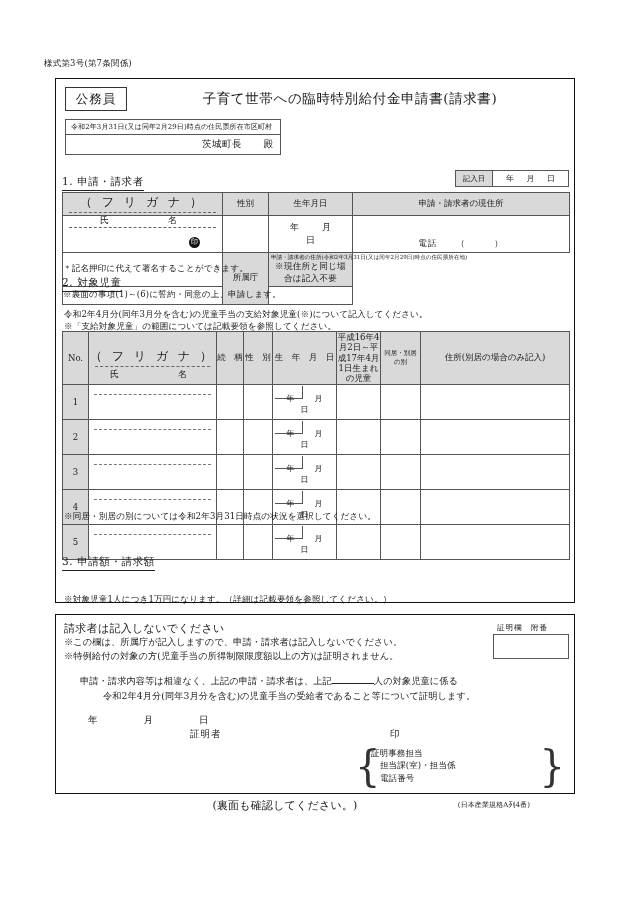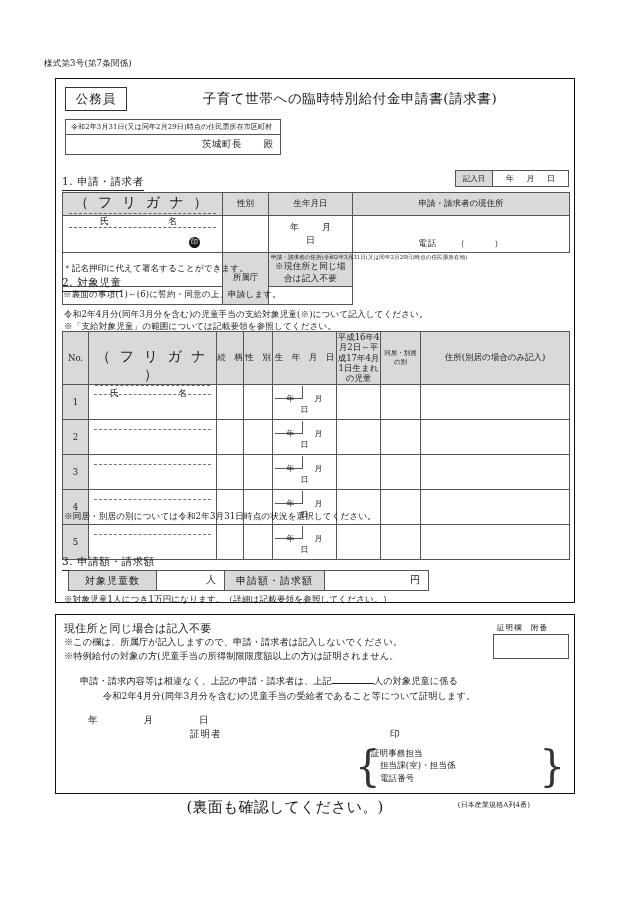--- a/index.html
+++ b/index.html
@@ -169,24 +169,23 @@
   .hdr { background: #d9d9d9; }
 
   
   #tbl-applicant { left: 62px; top: 192px; width: 507px; }
 
   .furi-cell {
     position: relative;
     height: 22px;
   }
   .furi-line1 {
-    font-size: 14px;
+    font-size: 12px;
     letter-spacing: 3px;
     padding-top: 1px;
-    font-family: Liberation Serif, serif;
   }
   .furi-dash {
     border-top: 1px dashed #666;
     margin: 1px 6px 0 6px;
   }
   .furi-line2 {
     font-size: 9px;
     letter-spacing: 8px;
     padding-top: 1px;
     font-family: Liberation Serif, serif;
@@ -424,21 +423,21 @@
     white-space: nowrap;
   }
   .brace-lines .indent { padding-left: 9px; }
 
   
   .footer-center {
     position: absolute;
     left: 0; right: 0;
     top: 798px;
     text-align: center;
-    font-size: 15px;
+    font-size: 11px;
     letter-spacing: .2px;
   }
   .footer-right {
     position: absolute;
     right: 40px;
     top: 800px;
     font-size: 7px;
     letter-spacing: .1px;
     white-space: nowrap;
   }
@@ -633,46 +632,26 @@
           <td></td>
           <td></td>
         </tr>
       </tbody>
   </table>
 
   <div class="note-line" id="note-kyoju">※同居・別居の別については令和2年3月31日時点の状況を選択してください。</div>
 
   <div class="sec-head" id="sec3-head">3. 申請額・請求額</div>
 
-  <table class="grid" id="tbl-amount">
-    <colgroup>
-      <col style="width:88px">
-        <col style="width:68px">
-        <col style="width:100px">
-        <col style="width:104px">
-    </colgroup>
-    <tbody>
-      <tr>
-        <td class="amt-label">対象児童数</td>
-        <td class="amt-val">
-          <span class="amt-unit">人</span>
-        </td>
-        <td class="amt-label">申請額・請求額</td>
-        <td class="amt-val">
-          <span class="amt-unit">円</span>
-        </td>
-      </tr>
-    </tbody>
-  </table>
 
   <div class="note-line" id="note-ichiman">※対象児童1人につき1万円になります。（詳細は記載要領を参照してください。）</div>
 
   <div class="cert-box"></div>
 
-  <div class="cert-title">現住所と同じ場合は記入不要</div>
+  <div class="cert-title">請求者は記入しないでください</div>
   <div class="cert-note" id="cert-note1">※この欄は、所属庁が記入しますので、申請・請求者は記入しないでください。</div>
   <div class="cert-note" id="cert-note2">※特例給付の対象の方(児童手当の所得制限限度額以上の方)は証明されません。</div>
 
   <div class="cert-stamp-label">証明欄　附番</div>
   <div class="cert-stamp-box"></div>
 
   <div class="cert-body" id="cert-body1">
     <span>申請・請求内容等は相違なく、上記の申請・請求者は、上記</span><span class="blank-underline"></span><span>人の対象児童に係る</span>
   </div>
   <div class="cert-body" id="cert-body2">令和2年4月分(同年3月分を含む)の児童手当の受給者であること等について証明します。</div>

